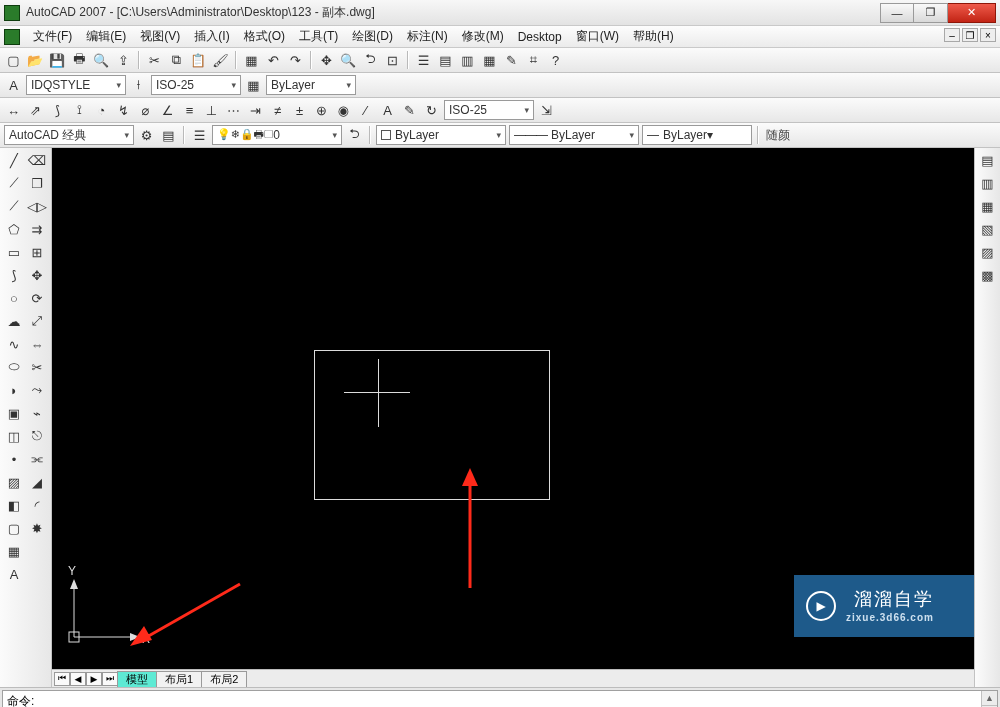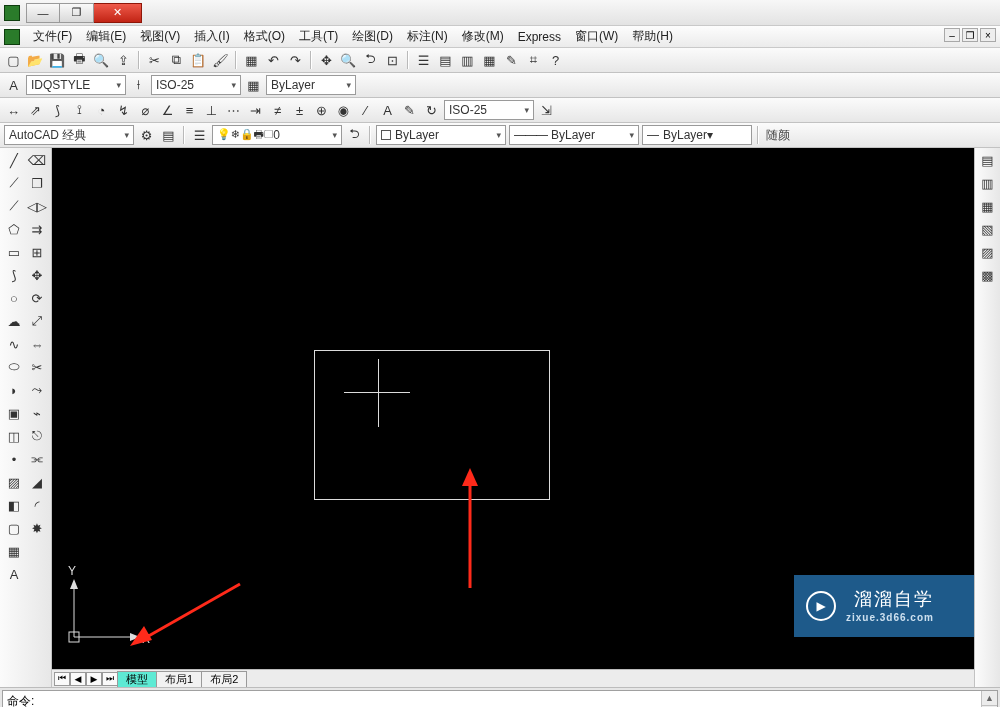--- a/index.html
+++ b/index.html
@@ -80,39 +80,40 @@
 
 
 .side.double { width:52px; flex-direction:row; flex-wrap:wrap; align-content:flex-start; justify-content:center; gap:3px 3px; }
 
 </style>
 </head>
 <body>
 
 <div class="titlebar">
   <span class="app-icon"></span>
+  <span class="title">AutoCAD 2007 - [C:\Users\Administrator\Desktop\123 - 副本.dwg]</span>
   <div class="winbtns">
     <div class="winbtn">—</div>
     <div class="winbtn">❐</div>
     <div class="winbtn close">✕</div>
   </div>
 </div>
 
 <div class="menubar">
   <span class="app-icon"></span>
   <span class="menuitem">文件(F)</span>
   <span class="menuitem">编辑(E)</span>
   <span class="menuitem">视图(V)</span>
   <span class="menuitem">插入(I)</span>
   <span class="menuitem">格式(O)</span>
   <span class="menuitem">工具(T)</span>
   <span class="menuitem">绘图(D)</span>
   <span class="menuitem">标注(N)</span>
   <span class="menuitem">修改(M)</span>
-  <span class="menuitem">Express</span>
+  <span class="menuitem">Desktop</span>
   <span class="menuitem">窗口(W)</span>
   <span class="menuitem">帮助(H)</span>
   <div class="mdi-btns">
     <span>–</span>
     <span>❐</span>
     <span>×</span>
   </div>
 </div>
 
 <div class="toolbar-row" id="std-row">

